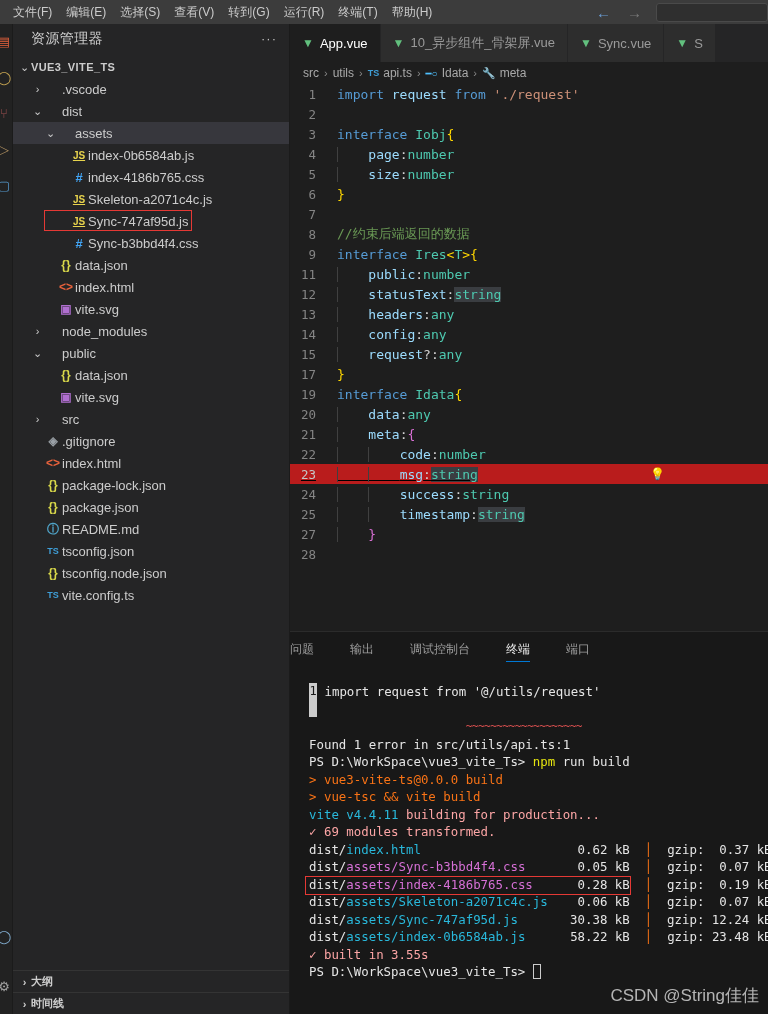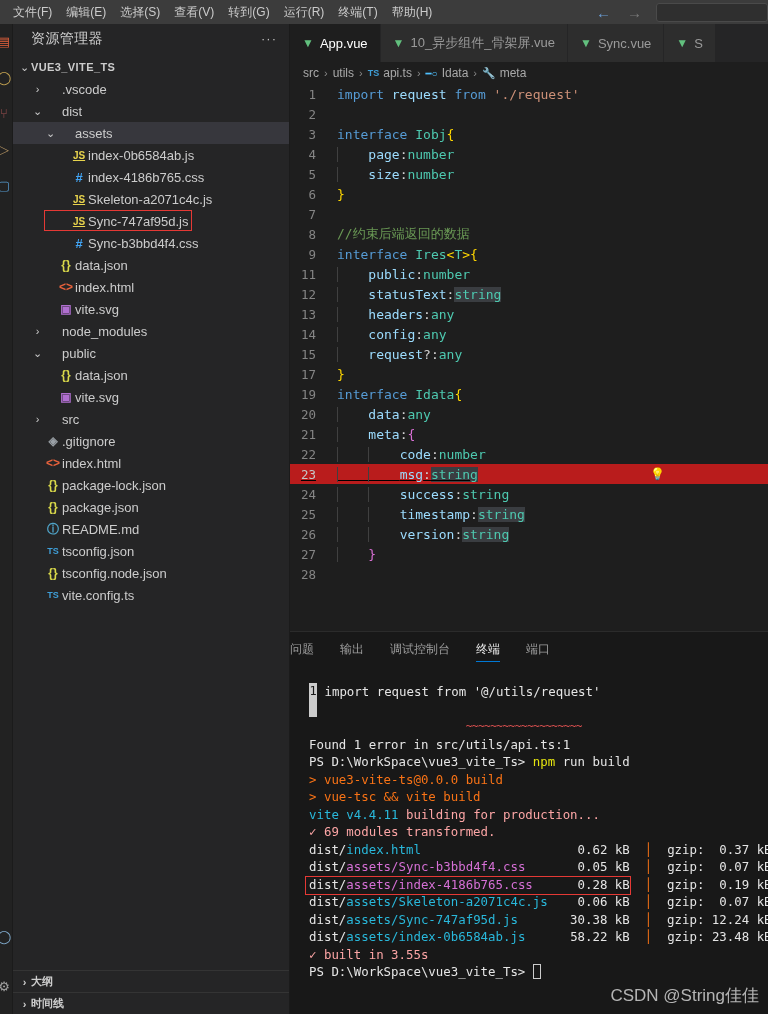--- a/index.html
+++ b/index.html
@@ -174,21 +174,21 @@
 
   
   .panel {
     position: absolute; top: 607px; left: 0;
     width: 478px; height: 407px;
     background: #181818;
     border-top: 1px solid #2b2b2b;
   }
   .panel-tabs {
     height: 35px; display: flex; align-items: center;
-    gap: 26px;
+    gap: 36px;
   }
   .ptab {
     font-size: 12px; color: #9d9d9d; height: 35px;
     display: flex; align-items: center; position: relative;
   }
   .ptab.active { color: #e7e7e7; }
   .ptab.active::after {
     content: ""; position: absolute; left: 0; right: 0; bottom: 5px;
     height: 1.5px; background: #0078d4;
   }
@@ -464,21 +464,20 @@
       <div class="cline"><span class="lnum">14</span><span class="ctext"><div class="guide" style="left: 0px;"></div><span class="op">    </span><span class="id">config</span><span class="op">:</span><span class="typ">any</span></span></div>
       <div class="cline"><span class="lnum">15</span><span class="ctext"><div class="guide" style="left: 0px;"></div><span class="op">    </span><span class="id">request</span><span class="op">?:</span><span class="typ">any</span></span></div>
       <div class="cline"><span class="lnum">17</span><span class="ctext"><span class="br-y">}</span></span></div>
       <div class="cline"><span class="lnum">19</span><span class="ctext"><span class="kw">interface</span><span class="op"> </span><span class="tname">Idata</span><span class="br-y">{</span></span></div>
       <div class="cline"><span class="lnum">20</span><span class="ctext"><div class="guide" style="left: 0px;"></div><span class="op">    </span><span class="id">data</span><span class="op">:</span><span class="typ">any</span></span></div>
       <div class="cline"><span class="lnum">21</span><span class="ctext"><div class="guide" style="left: 0px;"></div><span class="op">    </span><span class="id">meta</span><span class="op">:</span><span class="br-p">{</span></span></div>
       <div class="cline"><span class="lnum">22</span><span class="ctext"><div class="guide" style="left: 0px;"></div><div class="guide" style="left: 31px;"></div><span class="op">        </span><span class="id">code</span><span class="op">:</span><span class="typ">number</span></span></div>
       <div class="cline active"><span class="lnum">23</span><span class="bulb">💡</span><span class="ctext"><div class="guide" style="left: 0px;"></div><div class="guide" style="left: 31px;"></div><span class="op">        </span><span class="id">msg</span><span class="op">:</span><span class="typ sel">string</span></span></div>
       <div class="cline"><span class="lnum">24</span><span class="ctext"><div class="guide" style="left: 0px;"></div><div class="guide" style="left: 31px;"></div><span class="op">        </span><span class="id">success</span><span class="op">:</span><span class="typ">string</span></span></div>
       <div class="cline"><span class="lnum">25</span><span class="ctext"><div class="guide" style="left: 0px;"></div><div class="guide" style="left: 31px;"></div><span class="op">        </span><span class="id">timestamp</span><span class="op">:</span><span class="typ sel">string</span></span></div>
-      <div class="cline"><span class="lnum">26</span><span class="ctext"><div class="guide" style="left: 0px;"></div><div class="guide" style="left: 31px;"></div><span class="op">        </span><span class="id">version</span><span class="op">:</span><span class="typ sel">string</span></span></div>
       <div class="cline"><span class="lnum">27</span><span class="ctext"><div class="guide" style="left: 0px;"></div><span class="op">    </span><span class="br-p">}</span></span></div>
       <div class="cline"><span class="lnum">28</span><span class="ctext"></span></div>
     </div>
 
   <div class="panel">
     <div class="panel-tabs" id="panel-tabs">
         <div class="ptab">问题</div>
         <div class="ptab">输出</div>
         <div class="ptab">调试控制台</div>
         <div class="ptab active">终端</div>

